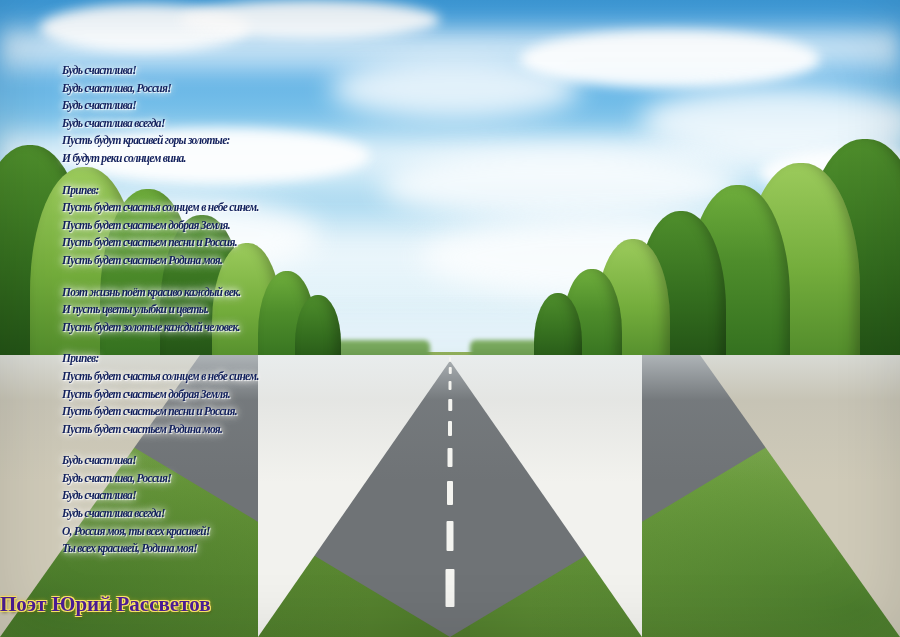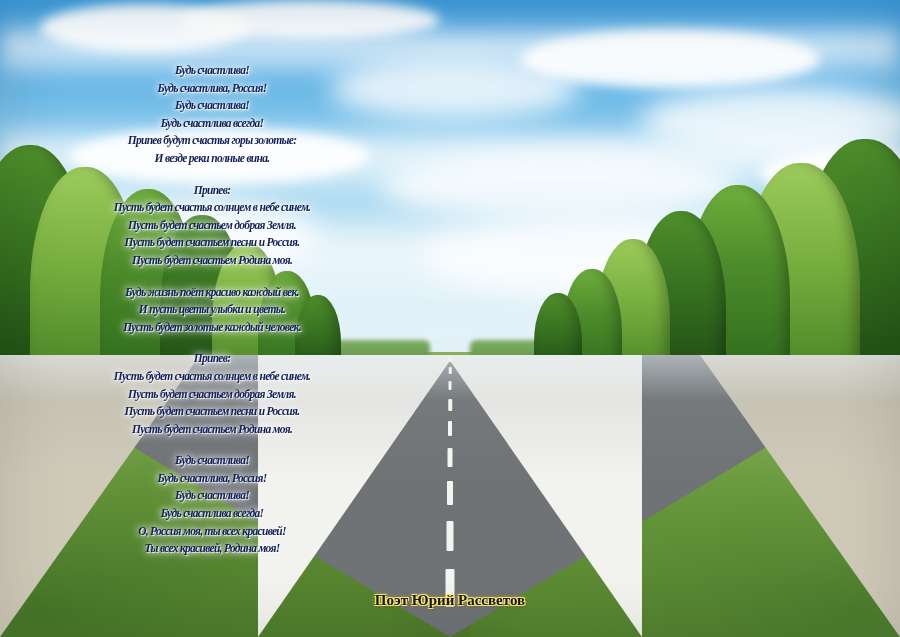--- a/index.html
+++ b/index.html
@@ -189,33 +189,33 @@
     width: 300px;
     color: #12205c;
     font-family: "Liberation Serif", serif;
     font-style: italic;
     font-weight: bold;
     font-size: 11.5px;
     line-height: 17.6px;
     letter-spacing: -0.7px;
     text-shadow: 0 0 6px rgba(255,255,255,.95), 0 0 11px rgba(255,255,255,.85), 1px 1px 1px rgba(255,255,255,.9);
   }
-  .lyrics .stanza { margin-bottom: 14px; text-align: center; }
+  .lyrics .stanza { margin-bottom: 14px; }
   .lyrics .line { white-space: nowrap; }
 
   .author {
     position: absolute;
     left: 0;
     top: 592px;
     width: 900px;
-    text-align: center;
+    text-align: left;
     font-family: "Liberation Serif", serif;
     font-weight: bold;
-    font-size: 15px;
-    color: #0f172a;
+    font-size: 21px;
+    color: #4c1d95;
     text-shadow:
       -1px -1px 0 #ffe96a,
        1px -1px 0 #ffe96a,
       -1px  1px 0 #ffe96a,
        1px  1px 0 #ffe96a,
        0 0 4px rgba(255,210,40,.9),
        1px 2px 3px rgba(0,0,0,.4);
     white-space: nowrap;
   }
 
@@ -297,32 +297,32 @@
     <div class="dash" style="top:214px;width:9px;height:38px;"></div>
   </div>
 
 
   <div class="lyrics" id="lyrics">
       <div class="stanza">
         <div class="line">Будь счастлива!</div>
         <div class="line">Будь счастлива, Россия!</div>
         <div class="line">Будь счастлива!</div>
         <div class="line">Будь счастлива всегда!</div>
-        <div class="line">Припев будут счастья горы золотые:</div>
-        <div class="line">И везде реки полные вина.</div>
+        <div class="line">Пусть будут красивей горы золотые:</div>
+        <div class="line">И будут реки солнцем вина.</div>
       </div>
       <div class="stanza">
         <div class="line">Припев:</div>
         <div class="line">Пусть будет счастья солнцем в небе синем.</div>
         <div class="line">Пусть будет счастьем добрая Земля.</div>
         <div class="line">Пусть будет счастьем песни и Россия.</div>
         <div class="line">Пусть будет счастьем Родина моя.</div>
       </div>
       <div class="stanza">
-        <div class="line">Будь жизнь поёт красиво каждый век.</div>
+        <div class="line">Поэт жизнь поёт красиво каждый век.</div>
         <div class="line">И пусть цветы улыбки и цветы.</div>
         <div class="line">Пусть будет золотые каждый человек.</div>
       </div>
       <div class="stanza">
         <div class="line">Припев:</div>
         <div class="line">Пусть будет счастья солнцем в небе синем.</div>
         <div class="line">Пусть будет счастьем добрая Земля.</div>
         <div class="line">Пусть будет счастьем песни и Россия.</div>
         <div class="line">Пусть будет счастьем Родина моя.</div>
       </div>

